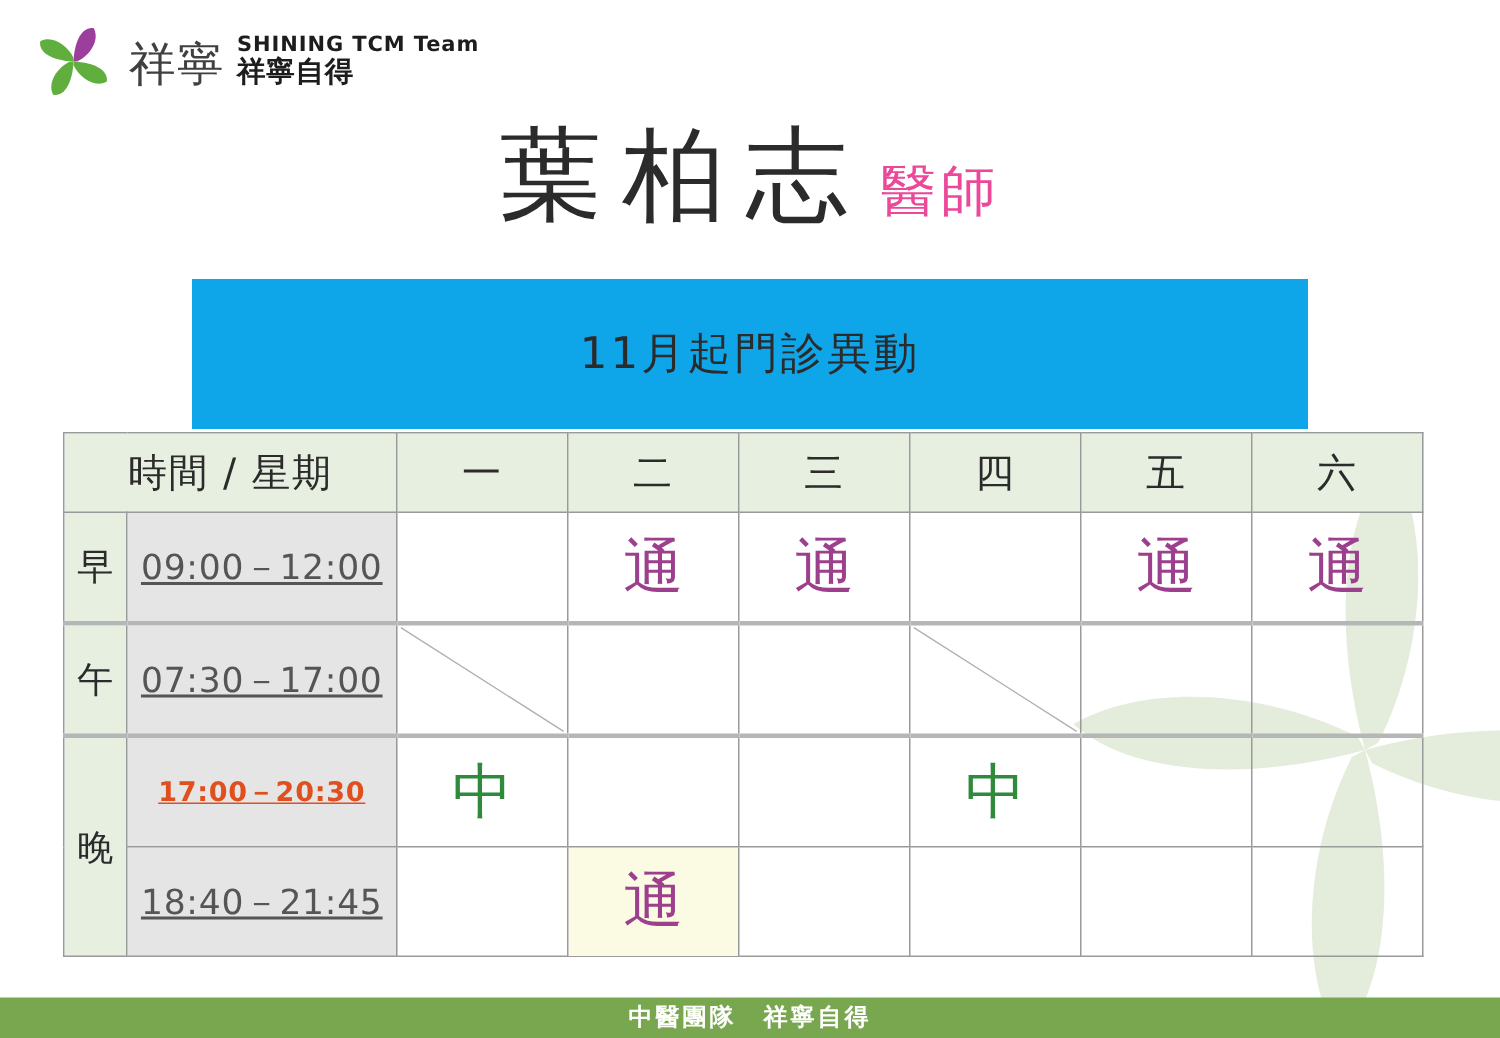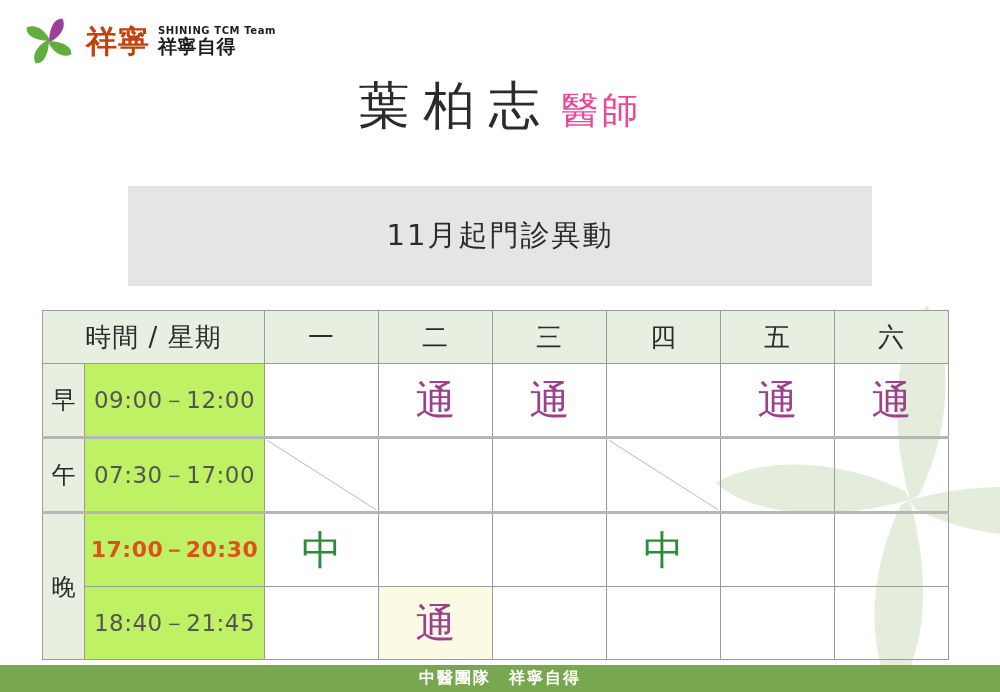--- a/index.html
+++ b/index.html
@@ -34,33 +34,33 @@
     top: 14px;
     display: flex;
     align-items: center;
     gap: 10px;
     z-index: 3;
   }
   .brand-mark { width: 54px; height: 54px; display: block; }
   .brand-cn {
     font-size: 31px;
     line-height: 1;
-    font-weight: 700;
-    color: #c2410c;
+    font-weight: 400;
+    color: #404040;
     letter-spacing: 1px;
     font-family: "DejaVu Sans", "Liberation Sans", sans-serif;
   }
   .brand-right {
     display: flex;
     flex-direction: column;
     justify-content: center;
     margin-left: 2px;
   }
   .brand-en {
-    font-size: 10px;
+    font-size: 14px;
     font-weight: 700;
     letter-spacing: 0.6px;
     color: #1d1d1d;
     line-height: 1.1;
   }
   .brand-sub {
     font-size: 19px;
     font-weight: 700;
     letter-spacing: 0.5px;
     color: #1d1d1d;
@@ -72,21 +72,21 @@
   .doctor-title {
     position: absolute;
     left: 0;
     right: 0;
     top: 72px;
     text-align: center;
     z-index: 3;
     white-space: nowrap;
   }
   .doctor-name {
-    font-size: 51px;
+    font-size: 68px;
     letter-spacing: 14px;
     color: #2b2b2b;
     font-weight: 400;
     vertical-align: baseline;
   }
   .doctor-role {
     font-size: 37px;
     letter-spacing: 3px;
     color: #ec4899;
     font-weight: 400;
@@ -94,21 +94,21 @@
     vertical-align: baseline;
   }
 
   
   .notice {
     position: absolute;
     left: 128px;
     top: 186px;
     width: 744px;
     height: 100px;
-    background: #e5e5e5;
+    background: #0ea5e9;
     z-index: 2;
     display: flex;
     flex-direction: column;
     align-items: center;
     justify-content: center;
   }
   .notice-line1 {
     font-size: 29px;
     color: #2b2b2b;
     letter-spacing: 2px;
@@ -118,21 +118,21 @@
     font-size: 29px;
     color: #2b2b2b;
     letter-spacing: 2px;
     line-height: 1.35;
   }
 
   
   .schedule {
     position: absolute;
     left: 42px;
-    top: 310px;
+    top: 288px;
     width: 906px;
     z-index: 2;
     border-collapse: collapse;
     table-layout: fixed;
     padding-left: 34px;
   }
   .schedule td, .schedule th {
     border: 1px solid #9a9a9a;
     padding: 0;
     text-align: center;
@@ -156,29 +156,30 @@
     letter-spacing: 1px;
   }
   .hdr-daylabel { font-size: 26px; }
 
   .period-cell {
     background: #e7efe0;
     font-size: 24px;
     color: #2b2b2b;
   }
   .time-cell {
-    background: #bef264;
+    background: #e5e5e5;
     font-size: 23px;
     color: #555555;
     letter-spacing: 0.5px;
+    text-decoration: underline;
   }
   .time-cell.accent {
     color: #e04f1e;
     font-weight: 700;
-    font-size: 22px;
+    font-size: 18px;
   }
 
   tr.row-main > td { height: 72px; }
   tr.row-sub  > td { height: 72px; }
 
   
   tr.band-top > td { border-top: 3px solid #b6b6b6; }
 
   .day-cell {
     background: transparent;

